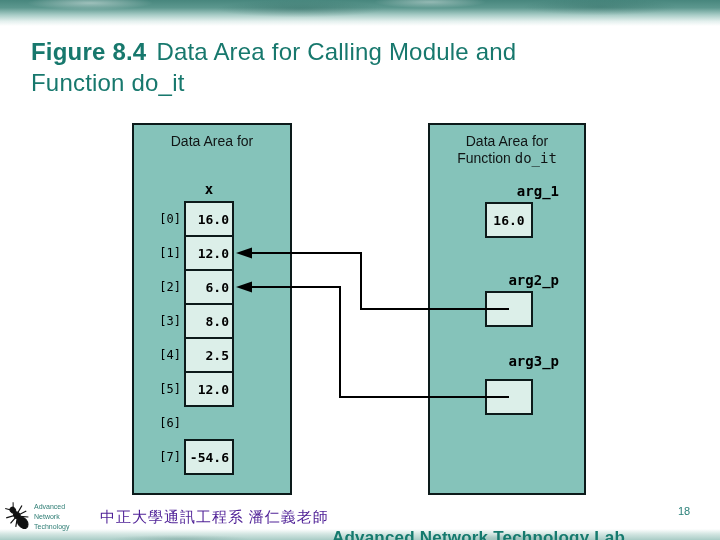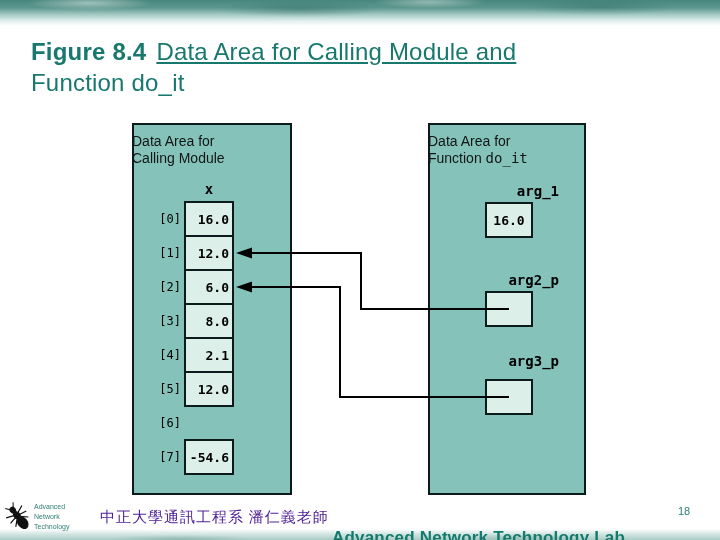--- a/index.html
+++ b/index.html
@@ -24,30 +24,30 @@
       radial-gradient(100px 6px at 180px 10px, rgba(20,80,72,.18), transparent 70%),
       radial-gradient(90px 6px at 520px 9px, rgba(20,80,72,.15), transparent 70%),
       linear-gradient(to bottom,#ffffff 0%,#d3e6e2 45%,#a9ccc6 100%);
   }
   
   .title{
     position:absolute;left:31px;top:36px;width:660px;
     font-size:24px;line-height:31px;color:#17786d;letter-spacing:.2px;
   }
   .title .fig{font-weight:bold;margin-top:40px;}
-  .title .rest{margin-left:10px;text-decoration:underline;}
+  .title .rest{margin-left:10px;}
   
   .panel{
     position:absolute;top:123px;height:372px;
     background:#85c3ba;border:2px solid #0c1a1a;box-sizing:border-box;
   }
   .panel.left{left:132px;width:160px;}
   .panel.right{left:428px;width:158px;}
   .panel-heading{
-    position:absolute;text-align:left;color:#101515;
+    position:absolute;text-align:center;color:#101515;
     font-size:14px;line-height:17px;
   }
   .ph-left{left:132px;top:133px;width:160px;}
   .ph-right{left:428px;top:133px;width:158px;}
   .mono{font-family:"DejaVu Sans Mono",monospace;}
   
   .array-name{
     position:absolute;left:184px;top:181px;width:50px;text-align:center;
     font-family:"DejaVu Sans Mono",monospace;font-weight:bold;font-size:14px;color:#000;
   }
@@ -103,21 +103,20 @@
   <div class="title">
     <div><span class="fig">Figure 8.4</span><span class="rest">Data Area for Calling Module and</span></div>
     <div>Function do_it</div>
   </div>
 
   <div class="panel left"></div>
   <div class="panel right"></div>
 
   <div class="panel-heading ph-left">
     <div>Data Area for</div>
-    <div>Calling Module</div>
   </div>
 
   <div class="panel-heading ph-right">
     <div>Data Area for</div>
     <div><span>Function</span> <span class="mono">do_it</span></div>
   </div>
 
   <div class="array-name">x</div>
 
   <div class="array-rows">
@@ -132,21 +131,21 @@
     <div class="arow">
       <div class="aindex">[2]</div>
       <div class="acell">6.0</div>
     </div>
     <div class="arow">
       <div class="aindex">[3]</div>
       <div class="acell">8.0</div>
     </div>
     <div class="arow">
       <div class="aindex">[4]</div>
-      <div class="acell">2.1</div>
+      <div class="acell">2.5</div>
     </div>
     <div class="arow">
       <div class="aindex">[5]</div>
       <div class="acell">12.0</div>
     </div>
     <div class="arow">
       <div class="aindex">[6]</div>
     </div>
     <div class="arow">
       <div class="aindex">[7]</div>

